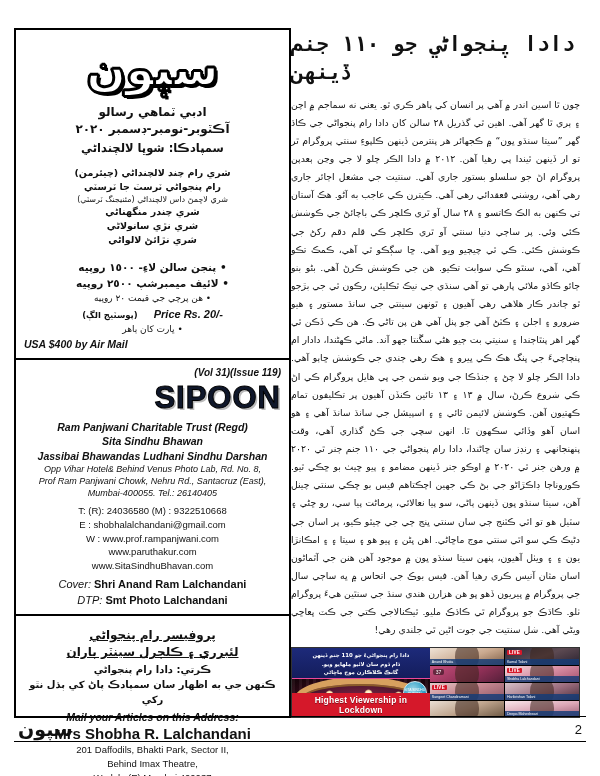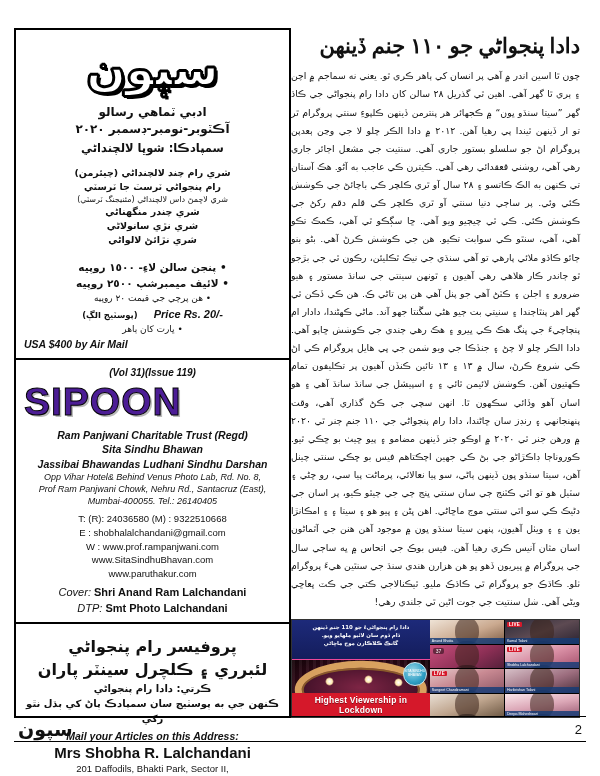--- a/index.html
+++ b/index.html
@@ -69,42 +69,42 @@
     font-style:italic;font-weight:bold;font-size:11px;direction:ltr;
   }
   .price-note{font-size:8.5px;direction:rtl;}
   .airmail{
     font-family:"Liberation Sans",sans-serif;
     font-style:italic;font-weight:bold;font-size:10.5px;
     direction:ltr;text-align:left;margin-top:1px;
   }
   .rule{border-top:2px solid #000;margin:5px -8px 5px -8px;}
   .volrow{
-    display:flex;flex-direction:row;justify-content:center;
+    display:flex;flex-direction:row;justify-content:flex-end;
     font-family:"Liberation Sans",sans-serif;font-style:italic;
     font-weight:bold;font-size:10px;direction:ltr;margin:2px 0 0 0;
   }
   .sipoon-en{
-    text-align:left;
-    font-family:"Liberation Sans",sans-serif;
-    font-weight:bold;font-size:39px;letter-spacing:1px;
-    color:#4c1d95;
+    text-align:right;
+    font-family:"Liberation Sans",sans-serif;
+    font-weight:bold;font-size:31px;letter-spacing:1px;
+    color:#0f172a;
     -webkit-text-stroke:1px #000;
     text-shadow:2px 2px 0 #bbb;
     margin:2px 0 4px 0;direction:ltr;
   }
   .addr{direction:ltr;text-align:center;font-family:"Liberation Sans",sans-serif;}
   .addr .b1{font-size:10.5px;font-weight:bold;font-style:italic;line-height:1.35;}
   .addr .b2{font-size:9px;font-style:italic;line-height:1.35;}
   .contact{direction:ltr;text-align:center;font-family:"Liberation Sans",sans-serif;font-size:9.5px;line-height:1.45;margin-top:5px;}
   .credit{direction:ltr;text-align:center;font-family:"Liberation Sans",sans-serif;font-size:11px;margin-top:3px;line-height:1.5;}
   .credit .lbl{font-style:italic;font-weight:normal;}
   .credit .val{font-weight:bold;}
   .centre-block{margin-top:6px;}
-  .centre-block .c1{font-size:16px;font-weight:bold;line-height:1.45;}
+  .centre-block .c1{font-size:12px;font-weight:bold;line-height:1.45;text-decoration:underline;}
   .centre-block .c2{font-size:10px;font-weight:bold;line-height:1.5;}
   .mailtitle{
     direction:ltr;text-align:center;
     font-family:"Liberation Sans",sans-serif;
     font-style:italic;font-weight:bold;font-size:10.5px;margin-top:4px;
   }
   .mailname{
     direction:ltr;text-align:center;
     font-family:"Liberation Sans",sans-serif;
     font-weight:bold;font-size:15px;margin-top:2px;
@@ -115,25 +115,25 @@
     font-size:9.5px;line-height:1.5;margin-top:1px;
   }
   
   .article{
     width:295px;
     box-sizing:border-box;
     padding:0 6px 0 0;
     display:flex;flex-direction:column;
   }
   .art-title{
-    direction:rtl;text-align:right;
+    direction:rtl;text-align:left;
     font-size:21px;font-weight:bold;
     line-height:1.35;
     margin:4px 0 7px 0;
-    font-family:Liberation Serif, serif;
+    font-family:Liberation Mono, monospace;
   }
   .art-body{
     direction:rtl;text-align:justify;
     font-size:9.3px;line-height:1.95;
     font-family:"DejaVu Sans",sans-serif;
     flex:0 0 auto;
   }
   .art-body p{margin:0 0 0 0;}
   
   .collage{
@@ -311,42 +311,42 @@
         <div class="b1">Jassibai Bhawandas Ludhani Sindhu Darshan</div>
         <div class="b2">Opp Vihar Hotel&amp; Behind Venus Photo Lab, Rd. No. 8,</div>
         <div class="b2">Prof Ram Panjwani Chowk, Nehru Rd., Santacruz (East),</div>
         <div class="b2">Mumbai-400055.  Tel.: 26140405</div>
       </div>
 
       <div class="contact">
         <div>T: (R): 24036580  (M) : 9322510668</div>
         <div>E : shobhalalchandani@gmail.com</div>
         <div>W : www.prof.rampanjwani.com</div>
+        <div>www.paruthakur.com</div>
         <div>www.SitaSindhuBhavan.com</div>
-        <div>www.paruthakur.com</div>
       </div>
 
       <div class="credit">
         <div>
           <span class="lbl">Cover:</span>
           <span class="val">Shri Anand Ram Lalchandani</span>
         </div>
         <div>
           <span class="lbl">DTP:</span>
           <span class="val">Smt Photo Lalchandani</span>
         </div>
       </div>
 
       <div class="rule"></div>
 
       <div class="centre-block sd">
         <div class="c1">پروفيسر رام پنجواڻي</div>
         <div class="c1">لئبرري ۽ ڪلچرل سينٽر پاران</div>
         <div class="c2">ڪرتي: دادا رام پنجواڻي</div>
-        <div class="c2">ڪنهن جي به پوسٽيج سان سمپادڪ پاڻ کي ٻڌل نٿو رکي</div>
+        <div class="c2">ڪنهن جي به اظهار سان سمپادڪ پاڻ کي ٻڌل نٿو رکي</div>
       </div>
 
       <div class="mailtitle">Mail your Articles on this Address:</div>
       <div class="mailname">Mrs Shobha R. Lalchandani</div>
       <div class="mailaddr">
         <div>201 Daffodils, Bhakti Park, Sector II,</div>
         <div>Behind Imax Theatre,</div>
         <div>Wadala (E)  Mumbai 400037</div>
       </div>
 

